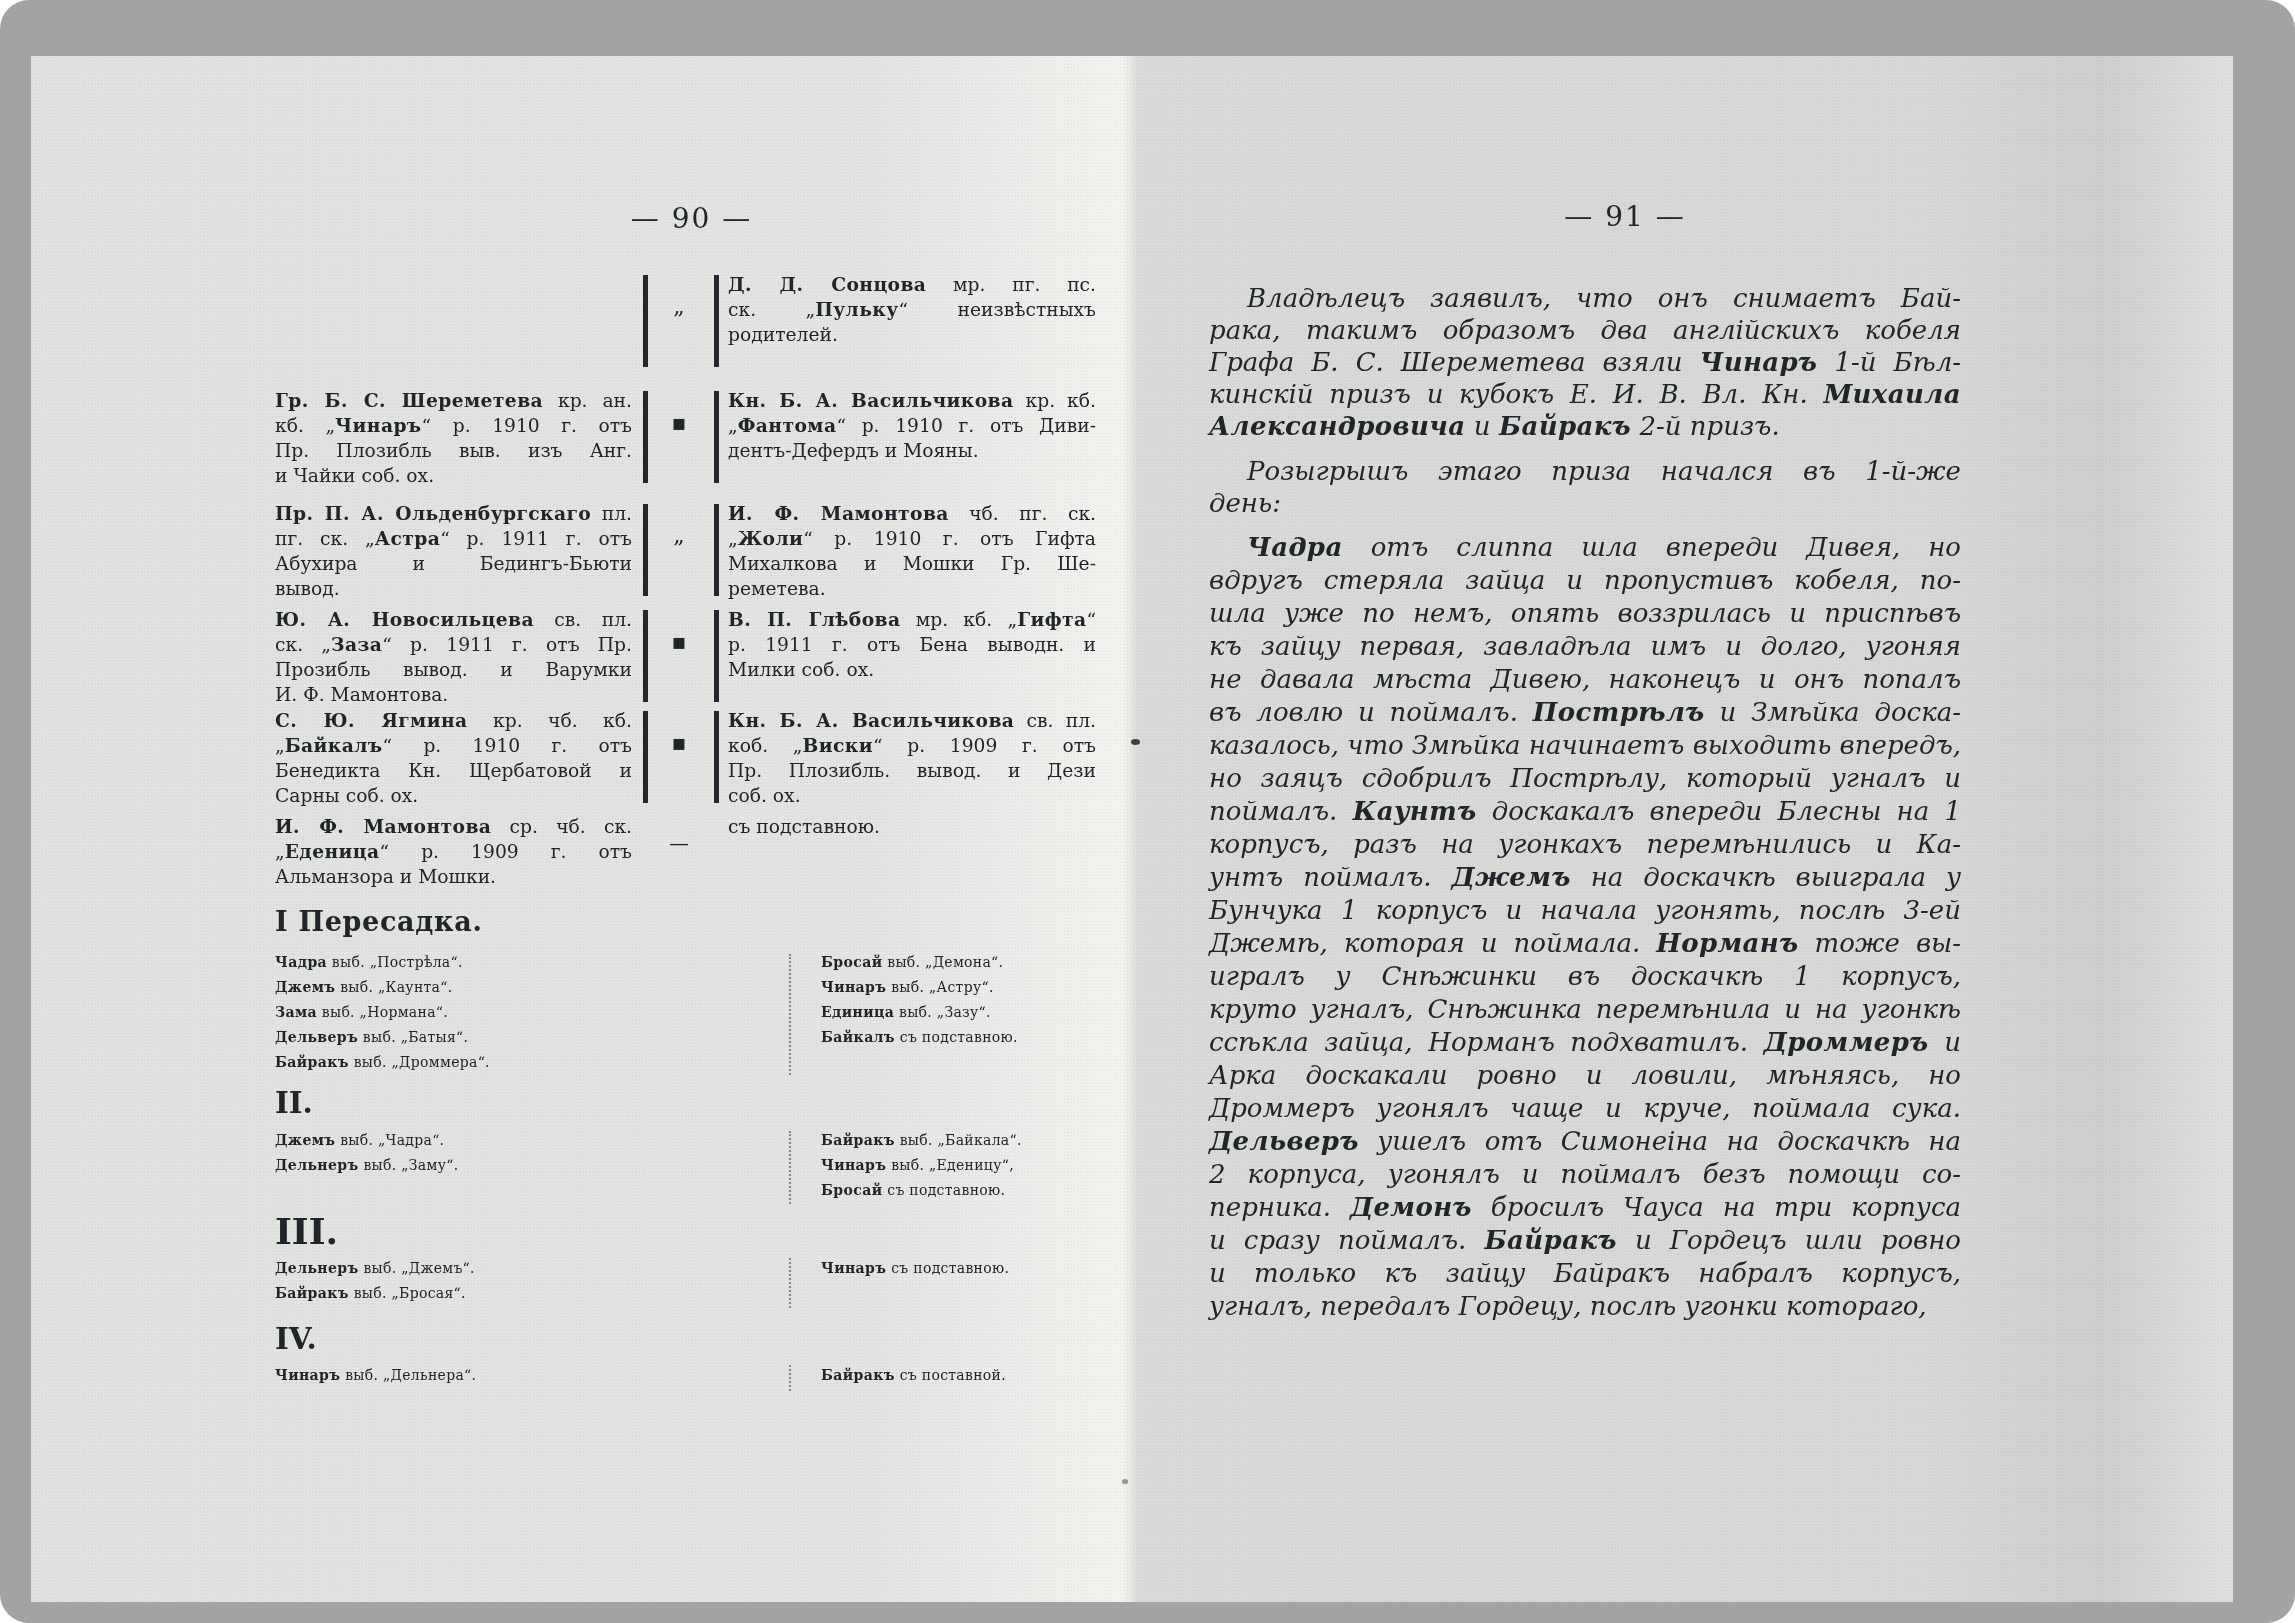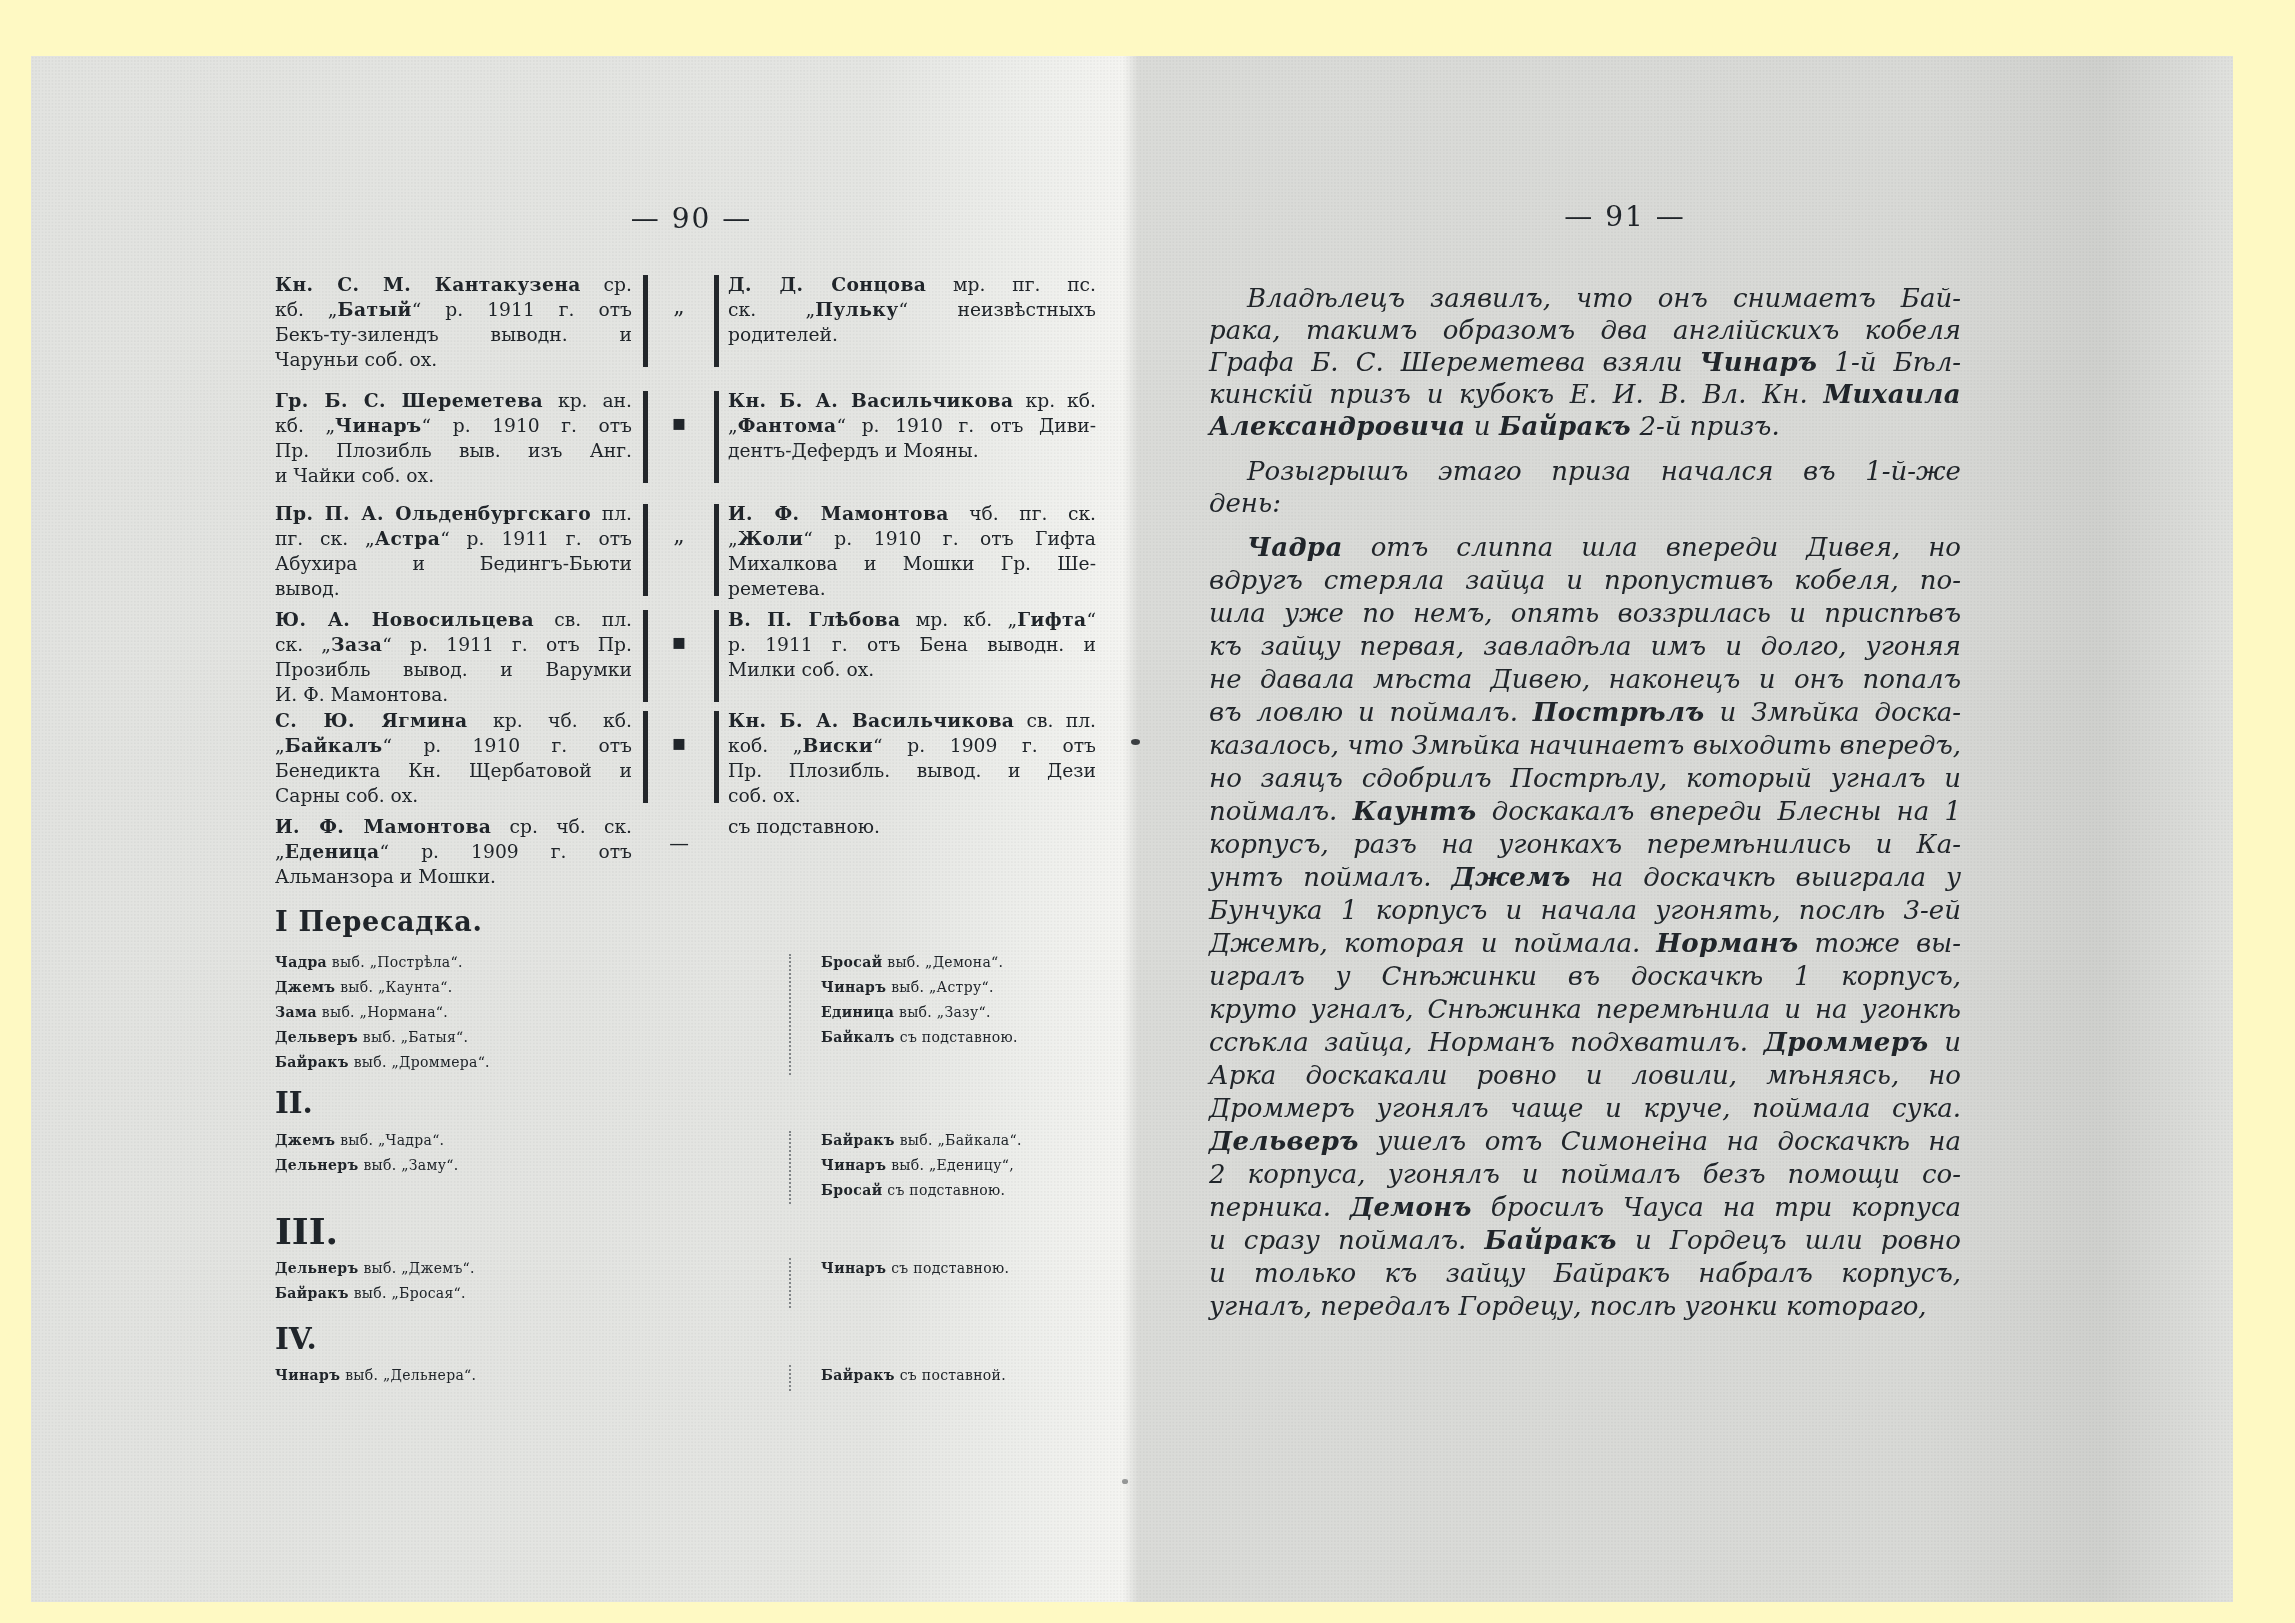--- a/index.html
+++ b/index.html
@@ -1,18 +1,18 @@
 <!DOCTYPE html>
 <html style="font-size:10.5px"><head>
 <meta charset="utf-8">
 <style>
   html,body{margin:0;padding:0;background:#ffffff;}
   .canvas{
     position:relative;width:2295px;height:1623px;overflow:hidden;
-    background:#fef9c3;font-family:"DejaVu Serif",serif;color:#20252a;
+    background:#a3a3a3;font-family:"DejaVu Serif",serif;color:#20252a;border-radius:29px;
   }
   .spread{
     position:absolute;left:31px;top:56px;width:2202px;height:1546px;
     background:linear-gradient(90deg,
       #e2e3e0 0%, #e4e5e2 38%, #edeeeb 45%, #f4f4f1 49.6%,
       #dadbd8 50.3%, #d8d9d6 86%, #cfd0cd 94%, #e0e1de 100%);
   }
   .texture{
     position:absolute;left:31px;top:56px;width:2202px;height:1546px;
     background-image:radial-gradient(rgba(40,44,48,0.10) 0.7px, transparent 0.8px);
@@ -58,26 +58,20 @@
 </head>
 <body>
 
 <div class="canvas">
   <div class="spread"></div>
   <div class="texture"></div>
 
   <div id="h90" class="page-number">— 90 —</div>
 
   <div class="entry" style="top:272px;height:100px">
-    <div class="cell l">
-        <div class="line"><b>Кн. С. М. Кантакузена</b> ср.</div>
-        <div class="line">кб. „<b>Батый</b>“ р. 1911 г. отъ</div>
-        <div class="line">Бекъ-ту-зилендъ выводн. и</div>
-        <div class="line">Чаруньи соб. ох.</div>
-      </div>
     <div class="vbar b1"></div>
     <div class="marker">„</div>
     <div class="vbar b2"></div>
     <div class="cell r">
         <div class="line"><b>Д. Д. Сонцова</b> мр. пг. пс.</div>
         <div class="line">ск. „<b>Пульку</b>“ неизвѣстныхъ</div>
         <div class="line">родителей.</div>
       </div>
   </div>
 

